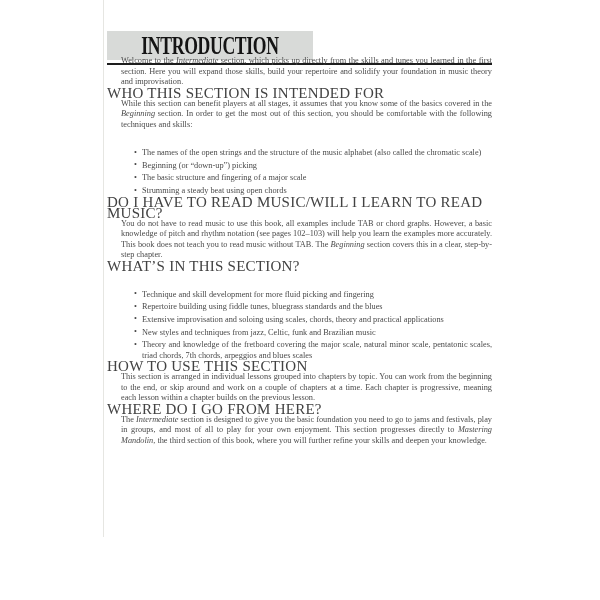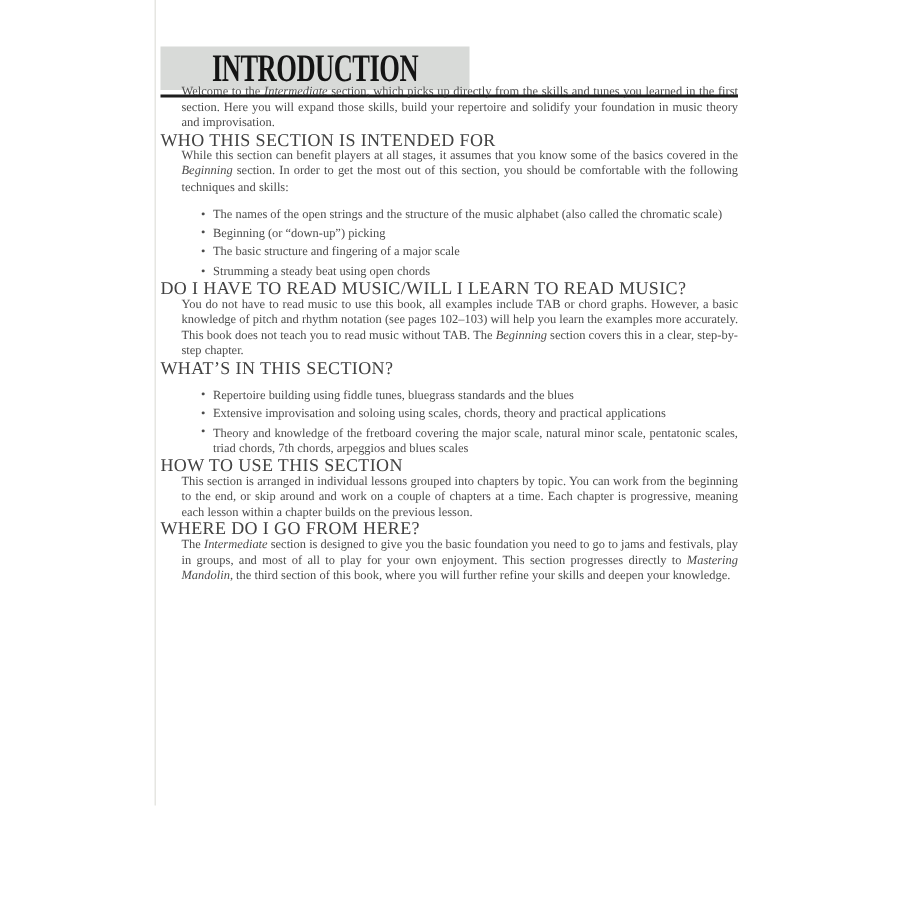--- a/index.html
+++ b/index.html
@@ -34,32 +34,32 @@
   .content{
     position:absolute;left:107px;top:56px;width:385px;
     color:#4a4a4a;
     font-size:8.3px;line-height:10.5px;
   }
   .content p{
     margin:0 0 0 14px;
     text-align:justify;
   }
   .content h2{
-    font-size:12px;
+    font-size:15px;
     font-weight:400;
     letter-spacing:0.25px;
     color:#424242;
     margin:0;
     line-height:11px;
   }
   .mt-sec{margin-top:9px;}
   .mt-sec-lg{margin-top:11px;}
   ul.bullets{
     list-style:none;
-    margin:8px 0 0 0;
+    margin:18px 0 0 0;
     padding:0 0 0 27px;
   }
   ul.bullets li{
     position:relative;
     padding-left:8px;
     text-align:justify;
     margin-top:2.2px;
   }
   ul.bullets li::before{
     content:"\2022";
@@ -102,22 +102,24 @@
       <li>Beginning (or “down-up”) picking</li>
       <li>The basic structure and fingering of a major scale</li>
       <li>Strumming a steady beat using open chords</li>
     </ul>
 
     <h2 class="mt-sec">DO I HAVE TO READ MUSIC/WILL I LEARN TO READ MUSIC?</h2>
     <p><span>You do not have to read music to use this book, all examples include TAB or chord graphs. However, a basic knowledge of pitch and rhythm notation (see pages 102–103) will help you learn the examples more accurately. This book does not teach you to read music without TAB. The </span><em>Beginning</em><span> section covers this in a clear, step-by-step chapter.</span></p>
 
     <h2 class="mt-sec">WHAT’S IN THIS SECTION?</h2>
     <ul class="bullets">
+      <li>Technique and skill development for more fluid picking and fingering</li>
       <li>Repertoire building using fiddle tunes, bluegrass standards and the blues</li>
       <li>Extensive improvisation and soloing using scales, chords, theory and practical applications</li>
+      <li>New styles and techniques from jazz, Celtic, funk and Brazilian music</li>
       <li>Theory and knowledge of the fretboard covering the major scale, natural minor scale, pentatonic scales, triad chords, 7th chords, arpeggios and blues scales</li>
     </ul>
 
     <h2 class="mt-sec-lg">HOW TO USE THIS SECTION</h2>
     <p>This section is arranged in individual lessons grouped into chapters by topic. You can work from the beginning to the end, or skip around and work on a couple of chapters at a time. Each chapter is progressive, meaning each lesson within a chapter builds on the previous lesson.</p>
 
     <h2 class="mt-sec">WHERE DO I GO FROM HERE?</h2>
     <p><span>The </span><em>Intermediate</em><span> section is designed to give you the basic foundation you need to go to jams and festivals, play in groups, and most of all to play for your own enjoyment. This section progresses directly to </span><em>Mastering Mandolin</em><span>, the third section of this book, where you will further refine your skills and deepen your knowledge.</span></p>
 
   </div>

